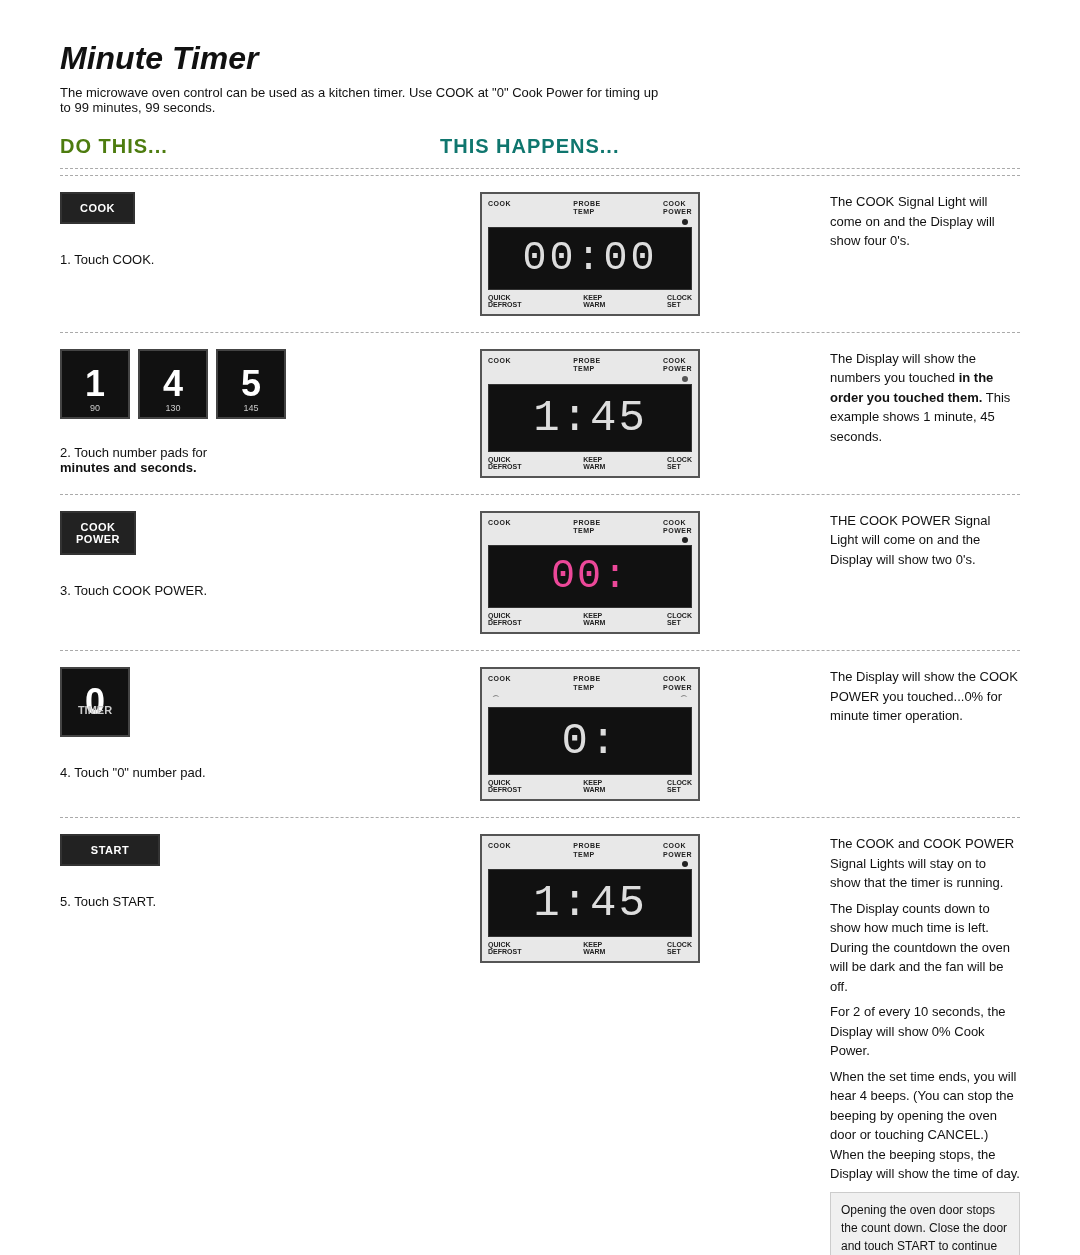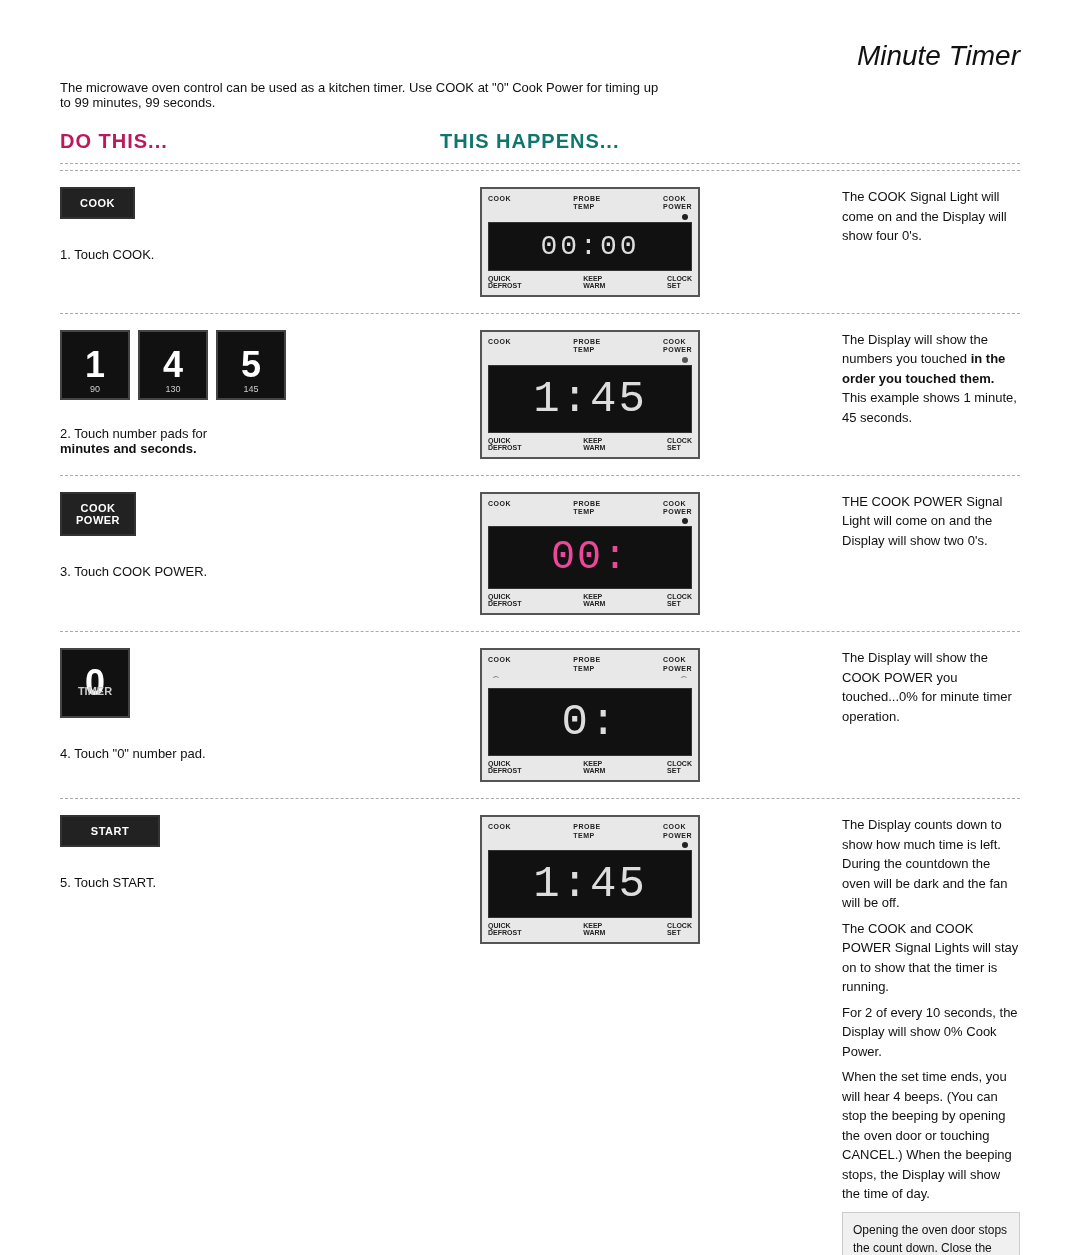--- a/index.html
+++ b/index.html
@@ -6,44 +6,43 @@
     body {
       width: 1080px;
       min-height: 1255px;
       background: #fff;
       font-family: Arial, Helvetica, sans-serif;
       font-size: 14px;
       color: #111;
       padding: 40px 60px 40px 60px;
     }
     h1 {
-      font-size: 28px;
-      font-weight: normal;
+      font-size: 32px;
+      font-weight: bold;
       font-style: italic;
       margin-bottom: 8px;
-      text-align: right;
     }
     .intro-text {
       font-size: 13px;
       margin-bottom: 20px;
       max-width: 600px;
     }
     .columns-header {
       display: flex;
       margin-bottom: 0;
     }
     .col-do { width: 380px; }
     .col-happens { width: 310px; }
     .col-header-do, .col-header-happens {
       font-size: 20px;
       font-weight: 900;
       letter-spacing: 1px;
       margin-bottom: 4px;
     }
-    .col-header-do { color: #be185d; }
+    .col-header-do { color: #4d7c0f; }
     .col-header-happens { color: #0f766e; }
     .divider-full {
       border: none;
       border-top: 1px dashed #aaa;
       margin: 6px 0;
     }
     .step-row {
       display: flex;
       align-items: flex-start;
       border-top: 1px dashed #aaa;
@@ -62,21 +61,20 @@
       width: 310px;
       display: flex;
       flex-direction: column;
       align-items: flex-start;
       padding-right: 20px;
     }
     .step-desc {
       flex: 1;
       font-size: 13px;
       line-height: 1.5;
-      margin-left: 12px;
     }
     
     .btn {
       display: inline-block;
       background: #222;
       color: #fff;
       font-size: 11px;
       font-weight: bold;
       letter-spacing: 0.5px;
       padding: 8px 18px;
@@ -241,21 +239,21 @@
 
     <div class="mw-panel">
       <div class="mw-top-row">
         <span class="mw-top-label">COOK</span>
         <span class="mw-top-label">PROBE<br>TEMP</span>
         <span class="mw-top-label">COOK<br>POWER</span>
       </div>
       <div style="display:flex; justify-content:flex-end; padding-right:4px; margin-bottom:2px;">
         <span class="mw-signal mw-signal-on"></span>
       </div>
-      <div class="mw-display" style="font-size:28px; letter-spacing:3px;">
+      <div class="mw-display" style="font-size:40px; letter-spacing:3px;">
         <span style="font-family:'Courier New',monospace; color:#ddd;">00:00</span>
       </div>
       <div class="mw-bottom-row">
         <span class="mw-bottom-btn">QUICK<br>DEFROST</span>
         <span class="mw-bottom-btn">KEEP<br>WARM</span>
         <span class="mw-bottom-btn">CLOCK<br>SET</span>
       </div>
     </div>
   </div>
   <div class="step-desc">The COOK Signal Light will come on and the Display will show four 0's.</div>
@@ -389,22 +387,22 @@
         <span style="font-family:'Courier New',monospace; color:#ddd;">1:45</span>
       </div>
       <div class="mw-bottom-row">
         <span class="mw-bottom-btn">QUICK<br>DEFROST</span>
         <span class="mw-bottom-btn">KEEP<br>WARM</span>
         <span class="mw-bottom-btn">CLOCK<br>SET</span>
       </div>
     </div>
   </div>
   <div class="step-desc" style="font-size:13px; line-height:1.5;">
+    <p style="margin-bottom:6px;">The COOK and COOK POWER Signal Lights will stay on to show that the timer is running.</p>
     <p style="margin-bottom:6px;">The Display counts down to show how much time is left. During the countdown the oven will be dark and the fan will be off.</p>
-    <p style="margin-bottom:6px;">The COOK and COOK POWER Signal Lights will stay on to show that the timer is running.</p>
     <p style="margin-bottom:6px;">For 2 of every 10 seconds, the Display will show 0% Cook Power.</p>
     <p style="margin-bottom:8px;">When the set time ends, you will hear 4 beeps. (You can stop the beeping by opening the oven door or touching CANCEL.) When the beeping stops, the Display will show the time of day.</p>
     <div class="desc-note">Opening the oven door stops the count down. Close the door and touch START to continue the timing countdown.</div>
   </div>
 </div>
 
 <div style="margin-top: 20px; text-decoration: underline;">
   <span class="page-num" style="position:static; font-size:13px;">16</span>
 </div>
 

